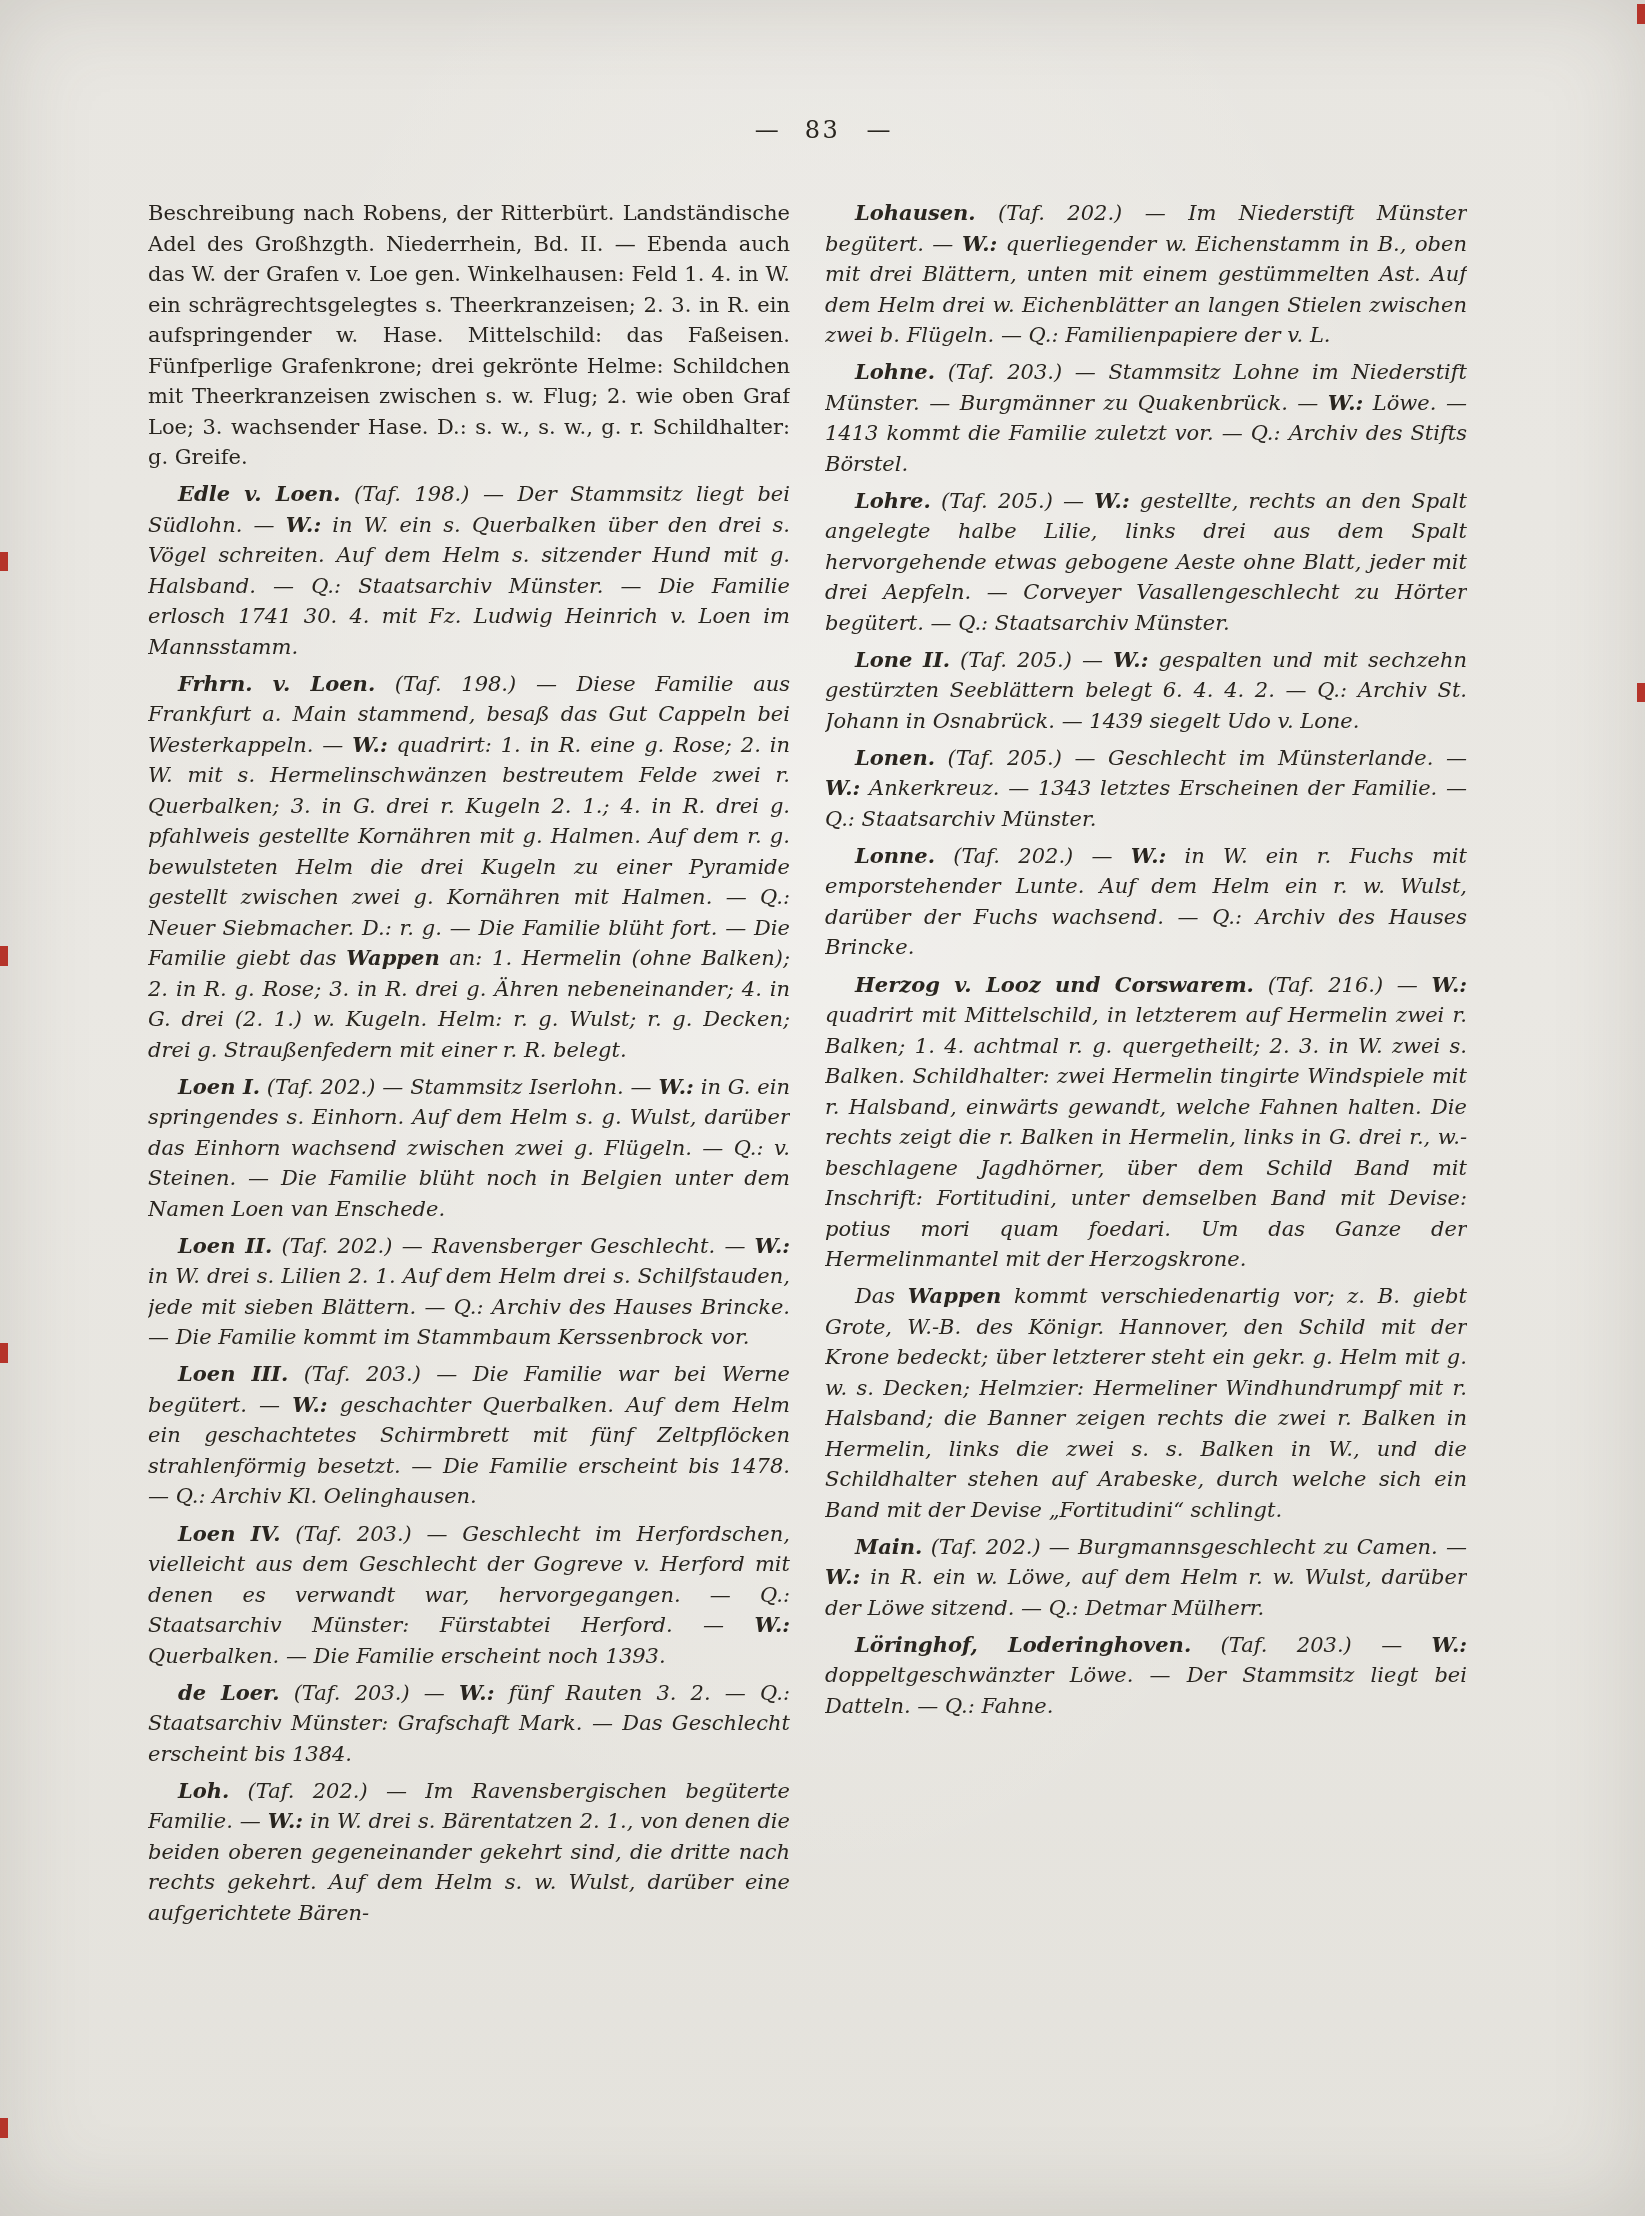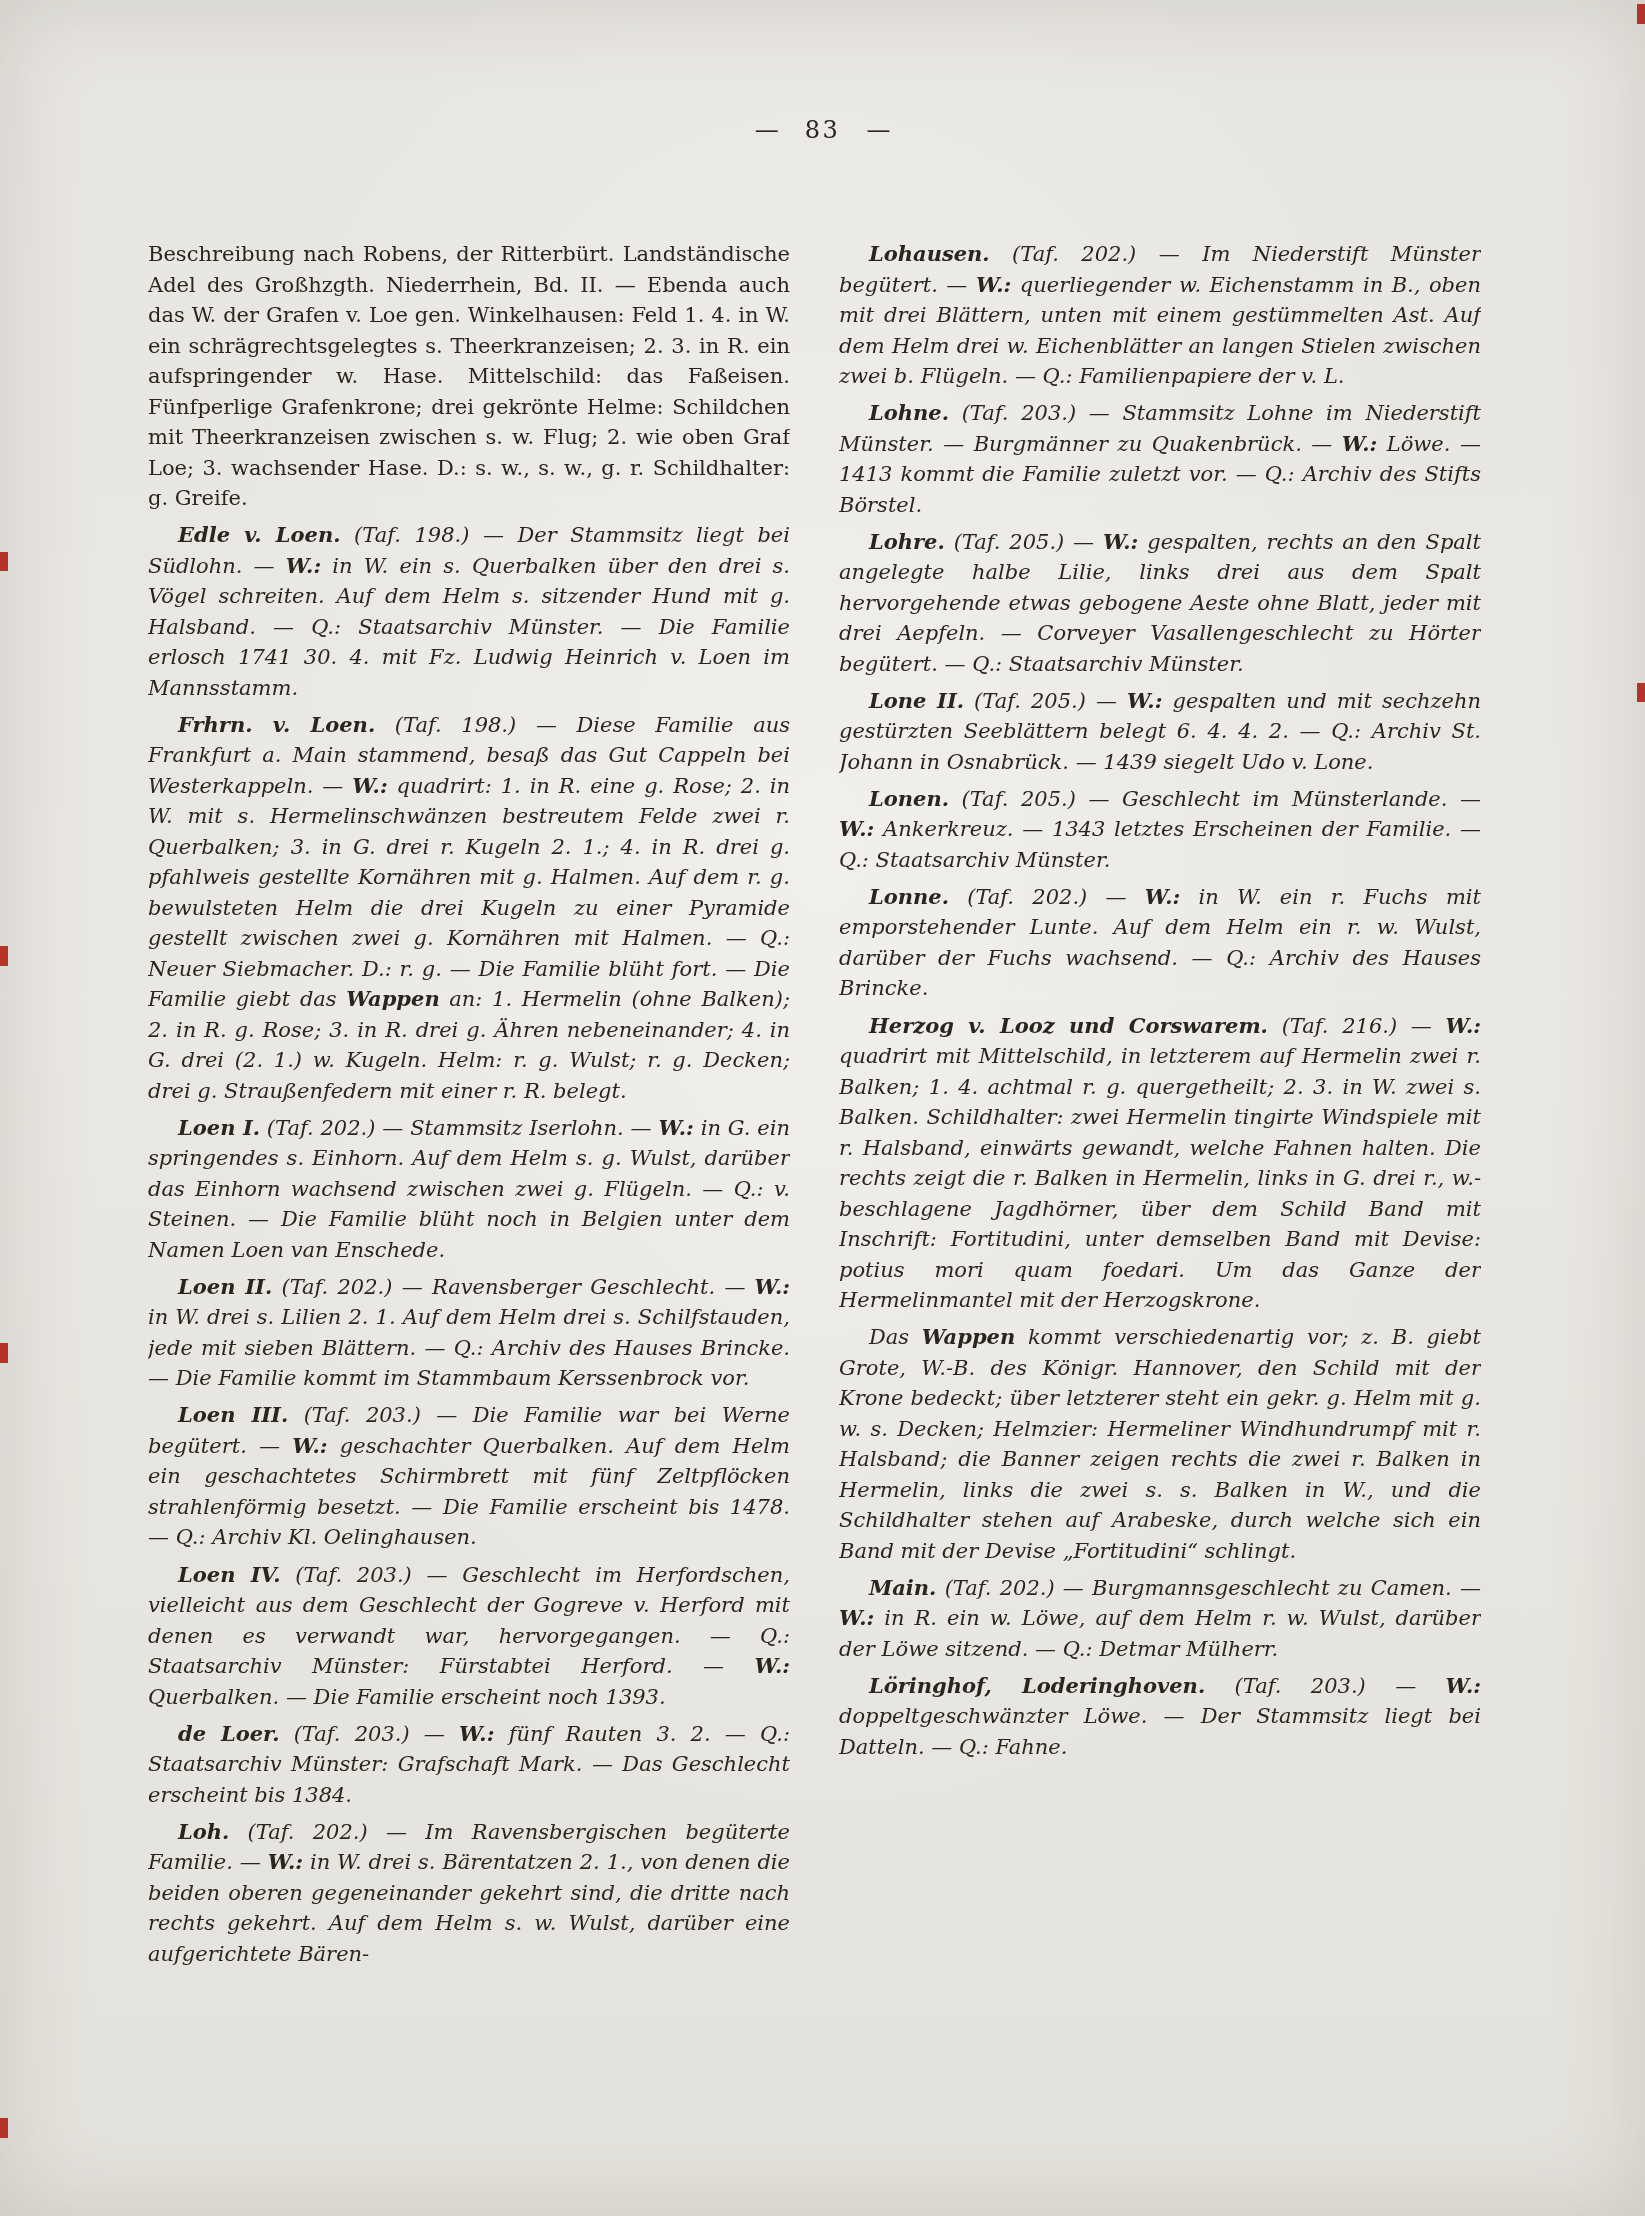--- a/index.html
+++ b/index.html
@@ -20,23 +20,22 @@
   .page-header {
     position: absolute; top: 117px; left: 0; width: 1645px;
     text-align: center;
     font-size: 24px; line-height: 26px;
     color: var(--ink, #262320);
   }
   .page-header .dash { margin: 0 26px; }
   .page-header .page-number { letter-spacing: 2.6px; }
   .text-block {
     position: absolute; top: 198px; left: 148px; right: 163px; bottom: 42px;
-    display: flex; gap: 49px;
+    display: flex; gap: 35px;
     overflow: hidden;
-    margin-top: 41px;
   }
   .column {
     width: 642px; flex: 0 0 642px;
     font-size: 21px; line-height: 30.5px;
     text-align: justify;
     color: var(--ink, #262320);
     overflow: hidden;
   }
   .para { margin: 0 0 6.6px 0; }
   .para.indent { text-indent: 30px; font-style: italic; }
@@ -64,21 +63,21 @@
         <p class="para indent"><span class="bold">Loen I.</span><span> (Taf. 202.) — Stammsitz Iserlohn. — </span><span class="bold">W.:</span><span> in G. ein springendes s. Einhorn. Auf dem Helm s. g. Wulst, darüber das Einhorn wachsend zwischen zwei g. Flügeln. — Q.: v. Steinen. — Die Familie blüht noch in Belgien unter dem Namen Loen van Enschede.</span></p>
         <p class="para indent"><span class="bold">Loen II.</span><span> (Taf. 202.) — Ravensberger Geschlecht. — </span><span class="bold">W.:</span><span> in W. drei s. Lilien 2. 1. Auf dem Helm drei s. Schilfstauden, jede mit sieben Blättern. — Q.: Archiv des Hauses Brincke. — Die Familie kommt im Stammbaum Kerssenbrock vor.</span></p>
         <p class="para indent"><span class="bold">Loen III.</span><span> (Taf. 203.) — Die Familie war bei Werne begütert. — </span><span class="bold">W.:</span><span> geschachter Querbalken. Auf dem Helm ein geschachtetes Schirmbrett mit fünf Zeltpflöcken strahlenförmig besetzt. — Die Familie erscheint bis 1478. — Q.: Archiv Kl. Oelinghausen.</span></p>
         <p class="para indent"><span class="bold">Loen IV.</span><span> (Taf. 203.) — Geschlecht im Herfordschen, vielleicht aus dem Geschlecht der Gogreve v. Herford mit denen es verwandt war, hervorgegangen. — Q.: Staatsarchiv Münster: Fürstabtei Herford. — </span><span class="bold">W.:</span><span> Querbalken. — Die Familie erscheint noch 1393.</span></p>
         <p class="para indent"><span class="bold">de Loer.</span><span> (Taf. 203.) — </span><span class="bold">W.:</span><span> fünf Rauten 3. 2. — Q.: Staatsarchiv Münster: Grafschaft Mark. — Das Geschlecht erscheint bis 1384.</span></p>
         <p class="para indent"><span class="bold">Loh.</span><span> (Taf. 202.) — Im Ravensbergischen begüterte Familie. — </span><span class="bold">W.:</span><span> in W. drei s. Bärentatzen 2. 1., von denen die beiden oberen gegeneinander gekehrt sind, die dritte nach rechts gekehrt. Auf dem Helm s. w. Wulst, darüber eine aufgerichtete Bären-</span></p>
       </section>
     <section class="column">
         <p class="para indent"><span class="bold">Lohausen.</span><span> (Taf. 202.) — Im Niederstift Münster begütert. — </span><span class="bold">W.:</span><span> querliegender w. Eichenstamm in B., oben mit drei Blättern, unten mit einem gestümmelten Ast. Auf dem Helm drei w. Eichenblätter an langen Stielen zwischen zwei b. Flügeln. — Q.: Familienpapiere der v. L.</span></p>
         <p class="para indent"><span class="bold">Lohne.</span><span> (Taf. 203.) — Stammsitz Lohne im Niederstift Münster. — Burgmänner zu Quakenbrück. — </span><span class="bold">W.:</span><span> Löwe. — 1413 kommt die Familie zuletzt vor. — Q.: Archiv des Stifts Börstel.</span></p>
-        <p class="para indent"><span class="bold">Lohre.</span><span> (Taf. 205.) — </span><span class="bold">W.:</span><span> gespalten, rechts an den Spalt angelegte halbe Lilie, links drei aus dem Spalt hervorgehende etwas gebogene Aeste ohne Blatt, jeder mit drei Aepfeln. — Corveyer Vasallengeschlecht zu Hörter begütert. — Q.: Staatsarchiv Münster.</span></p>
+        <p class="para indent"><span class="bold">Lohre.</span><span> (Taf. 205.) — </span><span class="bold">W.:</span><span> gestellte, rechts an den Spalt angelegte halbe Lilie, links drei aus dem Spalt hervorgehende etwas gebogene Aeste ohne Blatt, jeder mit drei Aepfeln. — Corveyer Vasallengeschlecht zu Hörter begütert. — Q.: Staatsarchiv Münster.</span></p>
         <p class="para indent"><span class="bold">Lone II.</span><span> (Taf. 205.) — </span><span class="bold">W.:</span><span> gespalten und mit sechzehn gestürzten Seeblättern belegt 6. 4. 4. 2. — Q.: Archiv St. Johann in Osnabrück. — 1439 siegelt Udo v. Lone.</span></p>
         <p class="para indent"><span class="bold">Lonen.</span><span> (Taf. 205.) — Geschlecht im Münsterlande. — </span><span class="bold">W.:</span><span> Ankerkreuz. — 1343 letztes Erscheinen der Familie. — Q.: Staatsarchiv Münster.</span></p>
         <p class="para indent"><span class="bold">Lonne.</span><span> (Taf. 202.) — </span><span class="bold">W.:</span><span> in W. ein r. Fuchs mit emporstehender Lunte. Auf dem Helm ein r. w. Wulst, darüber der Fuchs wachsend. — Q.: Archiv des Hauses Brincke.</span></p>
         <p class="para indent"><span class="bold">Herzog v. Looz und Corswarem.</span><span> (Taf. 216.) — </span><span class="bold">W.:</span><span> quadrirt mit Mittelschild, in letzterem auf Hermelin zwei r. Balken; 1. 4. achtmal r. g. quergetheilt; 2. 3. in W. zwei s. Balken. Schildhalter: zwei Hermelin tingirte Windspiele mit r. Halsband, einwärts gewandt, welche Fahnen halten. Die rechts zeigt die r. Balken in Hermelin, links in G. drei r., w.-beschlagene Jagdhörner, über dem Schild Band mit Inschrift: Fortitudini, unter demselben Band mit Devise: potius mori quam foedari. Um das Ganze der Hermelinmantel mit der Herzogskrone.</span></p>
         <p class="para indent"><span>Das </span><span class="bold">Wappen</span><span> kommt verschiedenartig vor; z. B. giebt Grote, W.-B. des Königr. Hannover, den Schild mit der Krone bedeckt; über letzterer steht ein gekr. g. Helm mit g. w. s. Decken; Helmzier: Hermeliner Windhundrumpf mit r. Halsband; die Banner zeigen rechts die zwei r. Balken in Hermelin, links die zwei s. s. Balken in W., und die Schildhalter stehen auf Arabeske, durch welche sich ein Band mit der Devise „Fortitudini“ schlingt.</span></p>
         <p class="para indent"><span class="bold">Main.</span><span> (Taf. 202.) — Burgmannsgeschlecht zu Camen. — </span><span class="bold">W.:</span><span> in R. ein w. Löwe, auf dem Helm r. w. Wulst, darüber der Löwe sitzend. — Q.: Detmar Mülherr.</span></p>
         <p class="para indent"><span class="bold">Löringhof, Loderinghoven.</span><span> (Taf. 203.) — </span><span class="bold">W.:</span><span> doppeltgeschwänzter Löwe. — Der Stammsitz liegt bei Datteln. — Q.: Fahne.</span></p>
       </section>
   </main>
 

